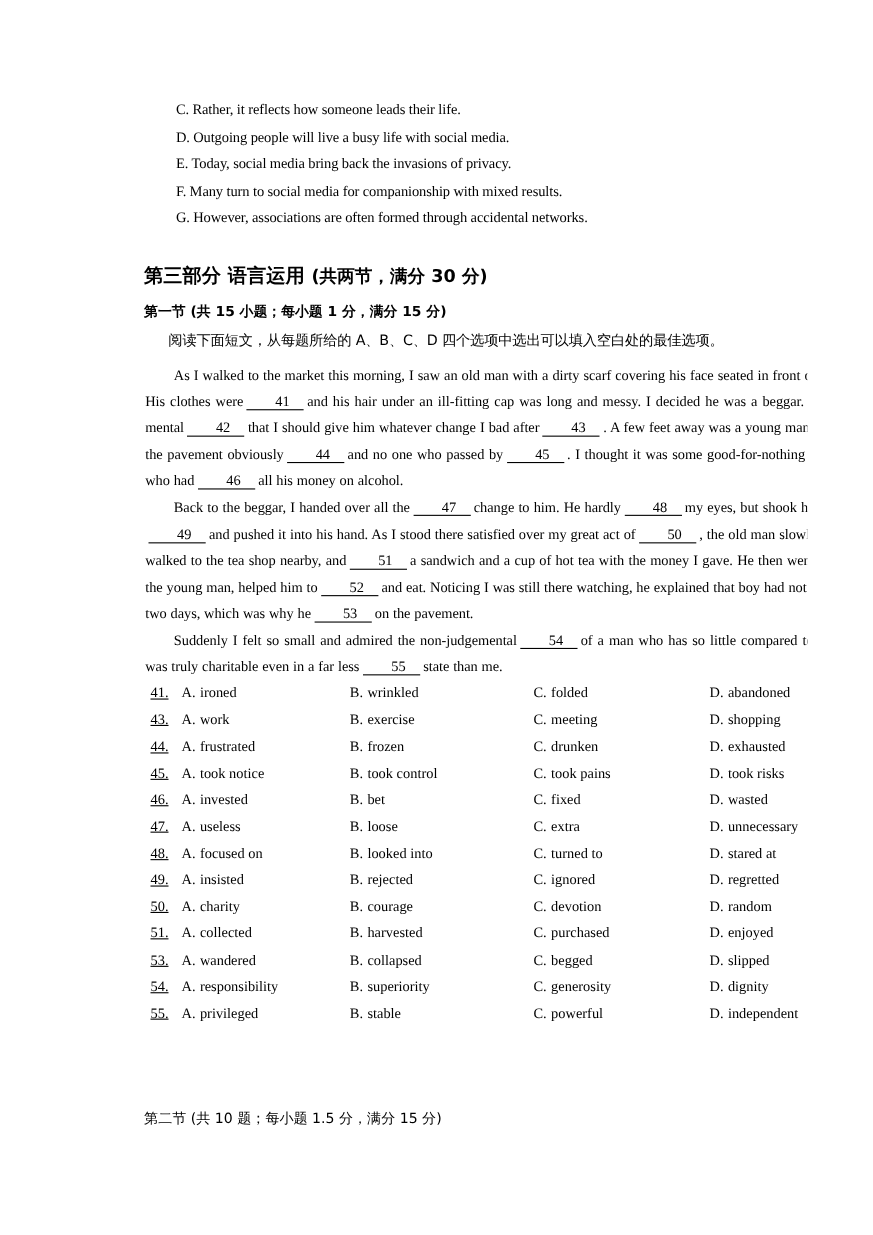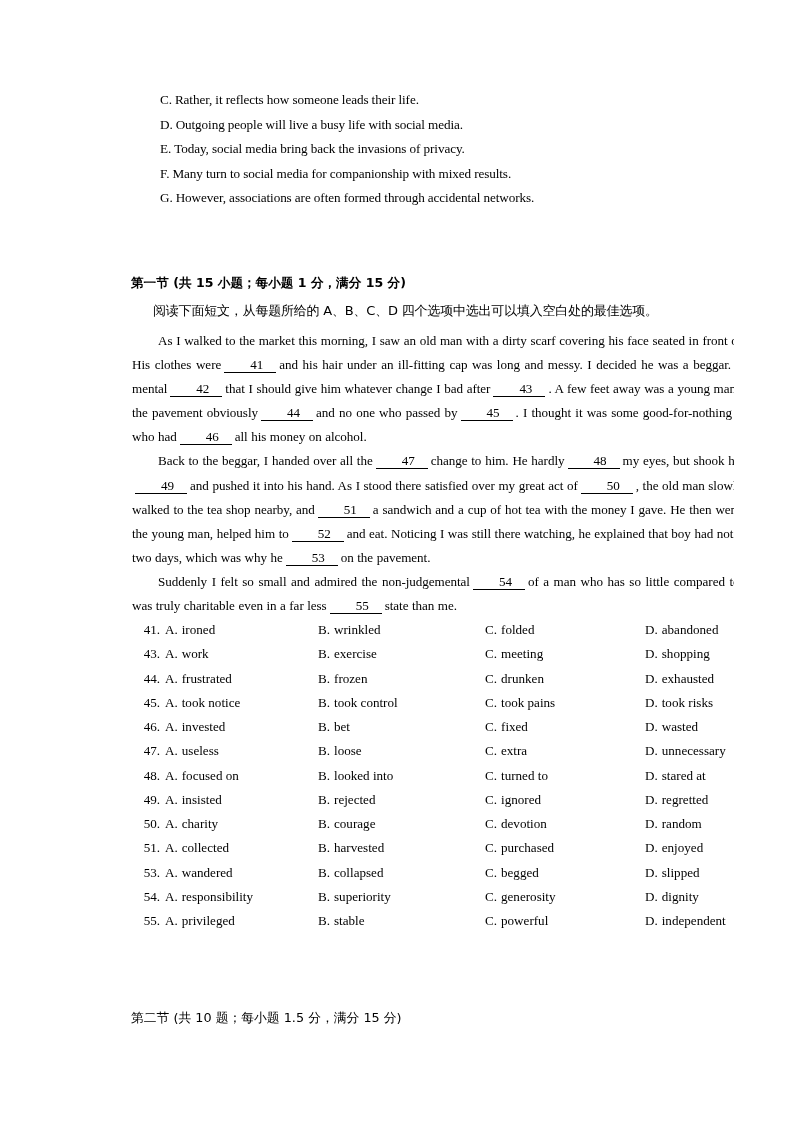--- a/index.html
+++ b/index.html
@@ -116,21 +116,22 @@
     position: relative;
     height: 24.25px;
     font-size: 13.1px;
     line-height: 24.25px;
     white-space: nowrap;
   }
   .opt-num {
     position: absolute;
     left: 0px;
     width: 30px;
-    text-align: right;
+    text-align: center;
+    text-decoration: underline;
   }
   .opt-a { position: absolute; left: 35px; text-align: center; }
   .opt-b { position: absolute; left: 188px; text-align: center; }
   .opt-c { position: absolute; left: 355px; }
   .opt-d { position: absolute; left: 515px; }
   .opt-letter { margin-right: 4px; }
 
   
   .bottom-heading {
     position: absolute;
@@ -159,20 +160,24 @@
       <span class="lead-letter">E.</span><span>Today, social media bring back the invasions of privacy.</span>
     </div>
     <div class="lead-item">
       <span class="lead-letter">F.</span><span>Many turn to social media for companionship with mixed results.</span>
     </div>
     <div class="lead-item">
       <span class="lead-letter">G.</span><span>However, associations are often formed through accidental networks.</span>
     </div>
   </div>
 
+  <div class="part-heading">
+    <span>第三部分 语言运用</span>
+    <span class="ph-paren">(共两节，满分 30 分)</span>
+  </div>
 
   <div class="section-heading">第一节 (共 15 小题；每小题 1 分，满分 15 分)</div>
 
   <div class="instruction">阅读下面短文，从每题所给的 A、B、C、D 四个选项中选出可以填入空白处的最佳选项。</div>
 
   <div class="passage">
     <p class="indent"><span>As I walked to the market this morning, I saw an old man with a dirty scarf covering his face seated in front of a shop. His clothes were</span><span class="blank">41</span><span>and his hair under an ill-fitting  cap was long and messy. I decided he was a beggar. I made a mental</span><span class="blank">42</span><span>that I should give him whatever change I bad after</span><span class="blank">43</span><span>. A few feet away was a young man lying on the pavement obviously</span><span class="blank">44</span><span>and no one who passed by</span><span class="blank">45</span><span>. I thought it was some good-for-nothing drunkard who had</span><span class="blank">46</span><span>all his money on alcohol.</span></p>
 
     <p class="indent"><span>Back to the beggar, I handed over all the</span><span class="blank">47</span><span>change to him. He hardly</span><span class="blank">48</span><span>my eyes, but shook his head. I</span><span class="blank">49</span><span>and pushed it into his hand. As I stood there satisfied over my great act of</span><span class="blank">50</span><span>, the old man slowly got up, walked to the tea shop nearby, and</span><span class="blank">51</span><span>a sandwich and a cup of hot tea with the money I gave. He then went back to the young man, helped him to</span><span class="blank">52</span><span>and eat. Noticing I was still there watching, he explained that boy had not eaten for two days, which was why he</span><span class="blank">53</span><span>on the pavement.</span></p>
 

